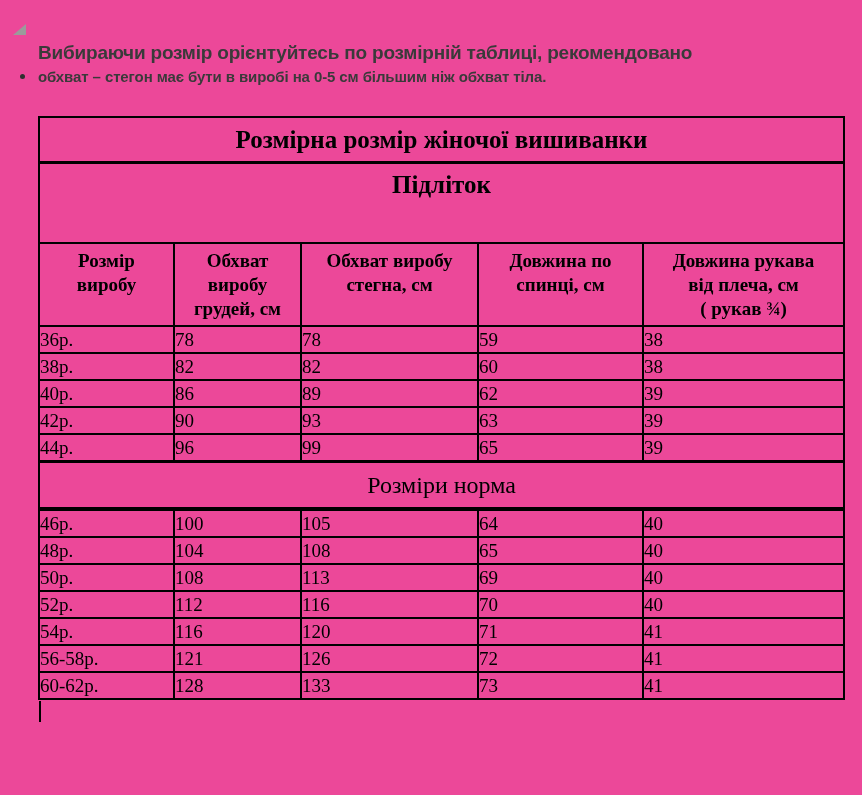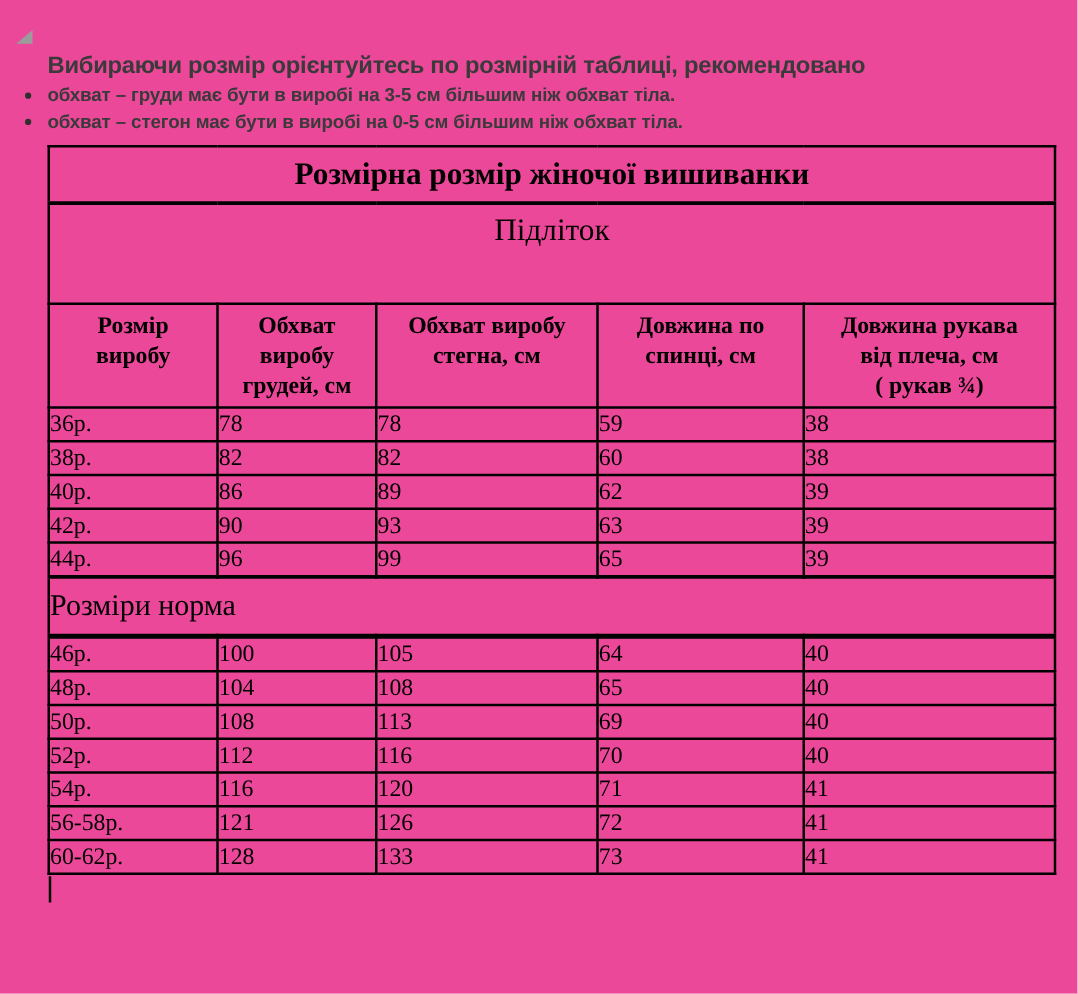--- a/index.html
+++ b/index.html
@@ -85,35 +85,36 @@
     vertical-align: middle;
     font-weight: bold;
     font-size: 25px;
     border-bottom-width: 3px;
   }
   tr.section-teen td {
     height: 71px;
     text-align: center;
     vertical-align: top;
     padding-top: 7px;
-    font-weight: normal;
+    font-weight: bold;
     font-size: 25px;
   }
   tr.header-row th {
     height: 76px;
     text-align: center;
     vertical-align: top;
     padding-top: 5px;
     font-weight: bold;
     font-size: 19px;
     line-height: 24px;
     white-space: pre-line;
   }
   tr.section-norm td {
     height: 44px;
+    text-align: center;
     vertical-align: middle;
     font-weight: normal;
     font-size: 24px;
     border-top-width: 3px;
     border-bottom-width: 4px;
   }
   tbody.data-rows td {
     height: 25px;
     vertical-align: middle;
     font-size: 19px;
@@ -132,24 +133,20 @@
 </head>
 <body>
 
 <div class="page">
 
   <div class="corner-triangle"></div>
 
   <div class="intro">
     <p class="intro-heading">Вибираючи розмір орієнтуйтесь по розмірній таблиці, рекомендовано</p>
     <ul class="intro-bullets">
-      <li>
-        <span class="bullet-dot"></span>
-        <span>обхват – груди має бути в виробі на 3-5 см більшим ніж обхват тіла.</span>
-      </li>
       <li>
         <span class="bullet-dot"></span>
         <span>обхват – стегон має бути в виробі на 0-5 см більшим ніж обхват тіла.</span>
       </li>
     </ul>
   </div>
 
   <table class="size-table">
     <colgroup>
       <col style="width:135px">

